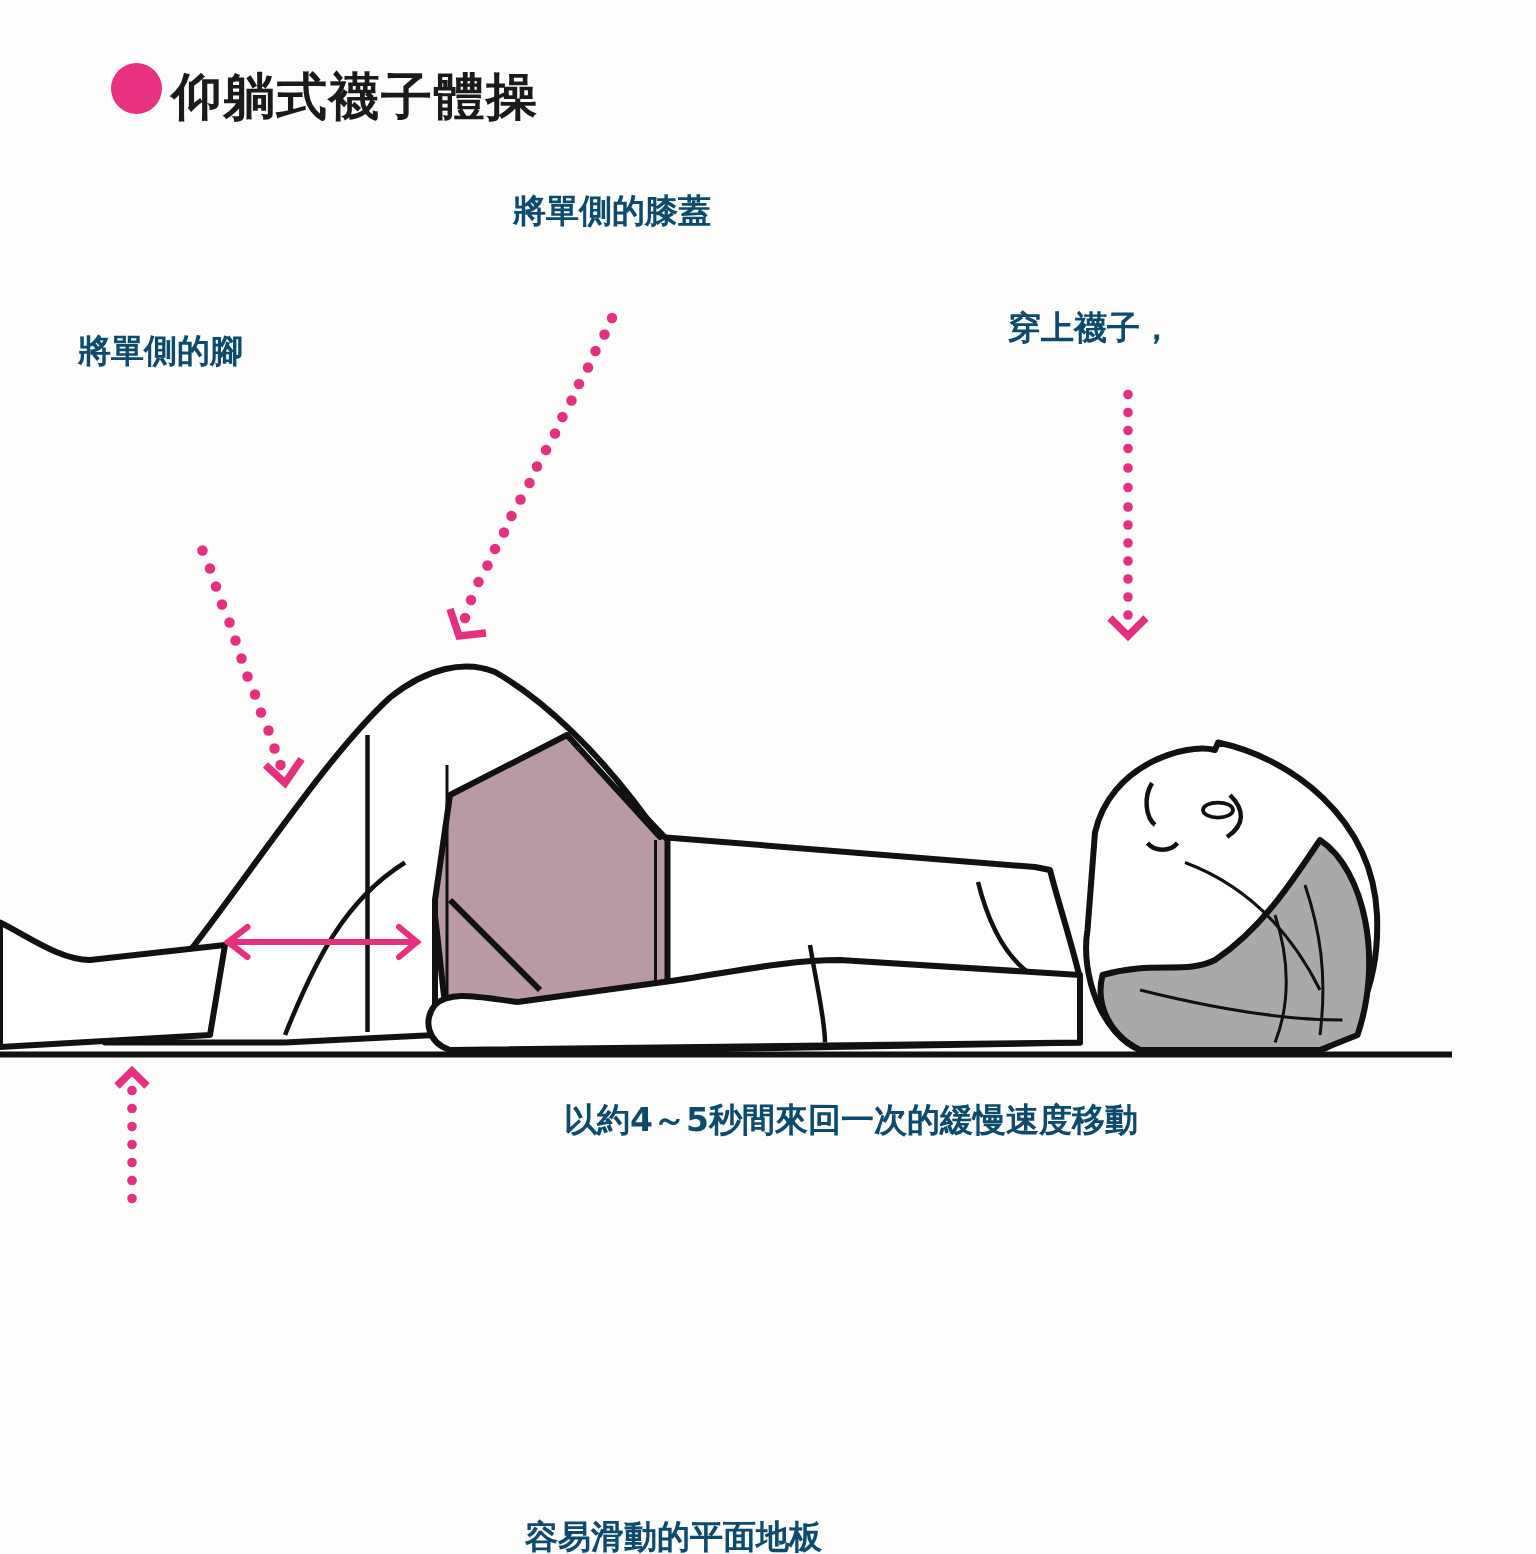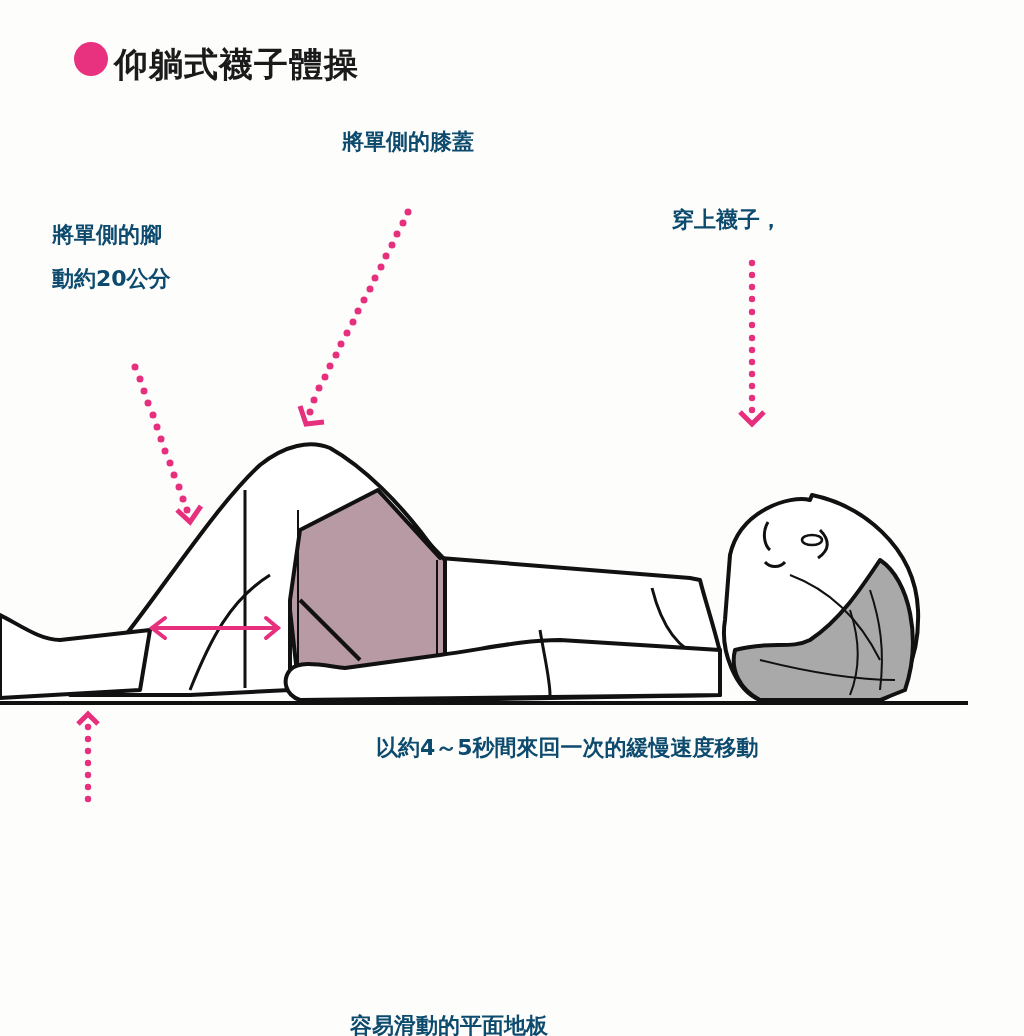--- a/index.html
+++ b/index.html
@@ -143,21 +143,20 @@
     <circle cx="88" cy="799" r="3.2"></circle>
   </g>
 </svg>
 
 <div class="note" style="left:342px; top:120px;">
   <div>將單側的膝蓋</div>
 </div>
 
 <div class="note" style="left:52px; top:213px;">
   <div>將單側的腳</div>
-  <div>動約20公分</div>
 </div>
 
 <div class="note" style="left:672px; top:170px;margin-top:28px;">
   <div>穿上襪子，</div>
 </div>
 
 <div class="note" style="left:376px; top:726px;">
   <div>以約4～5秒間來回一次的緩慢速度移動</div>
 </div>
 

